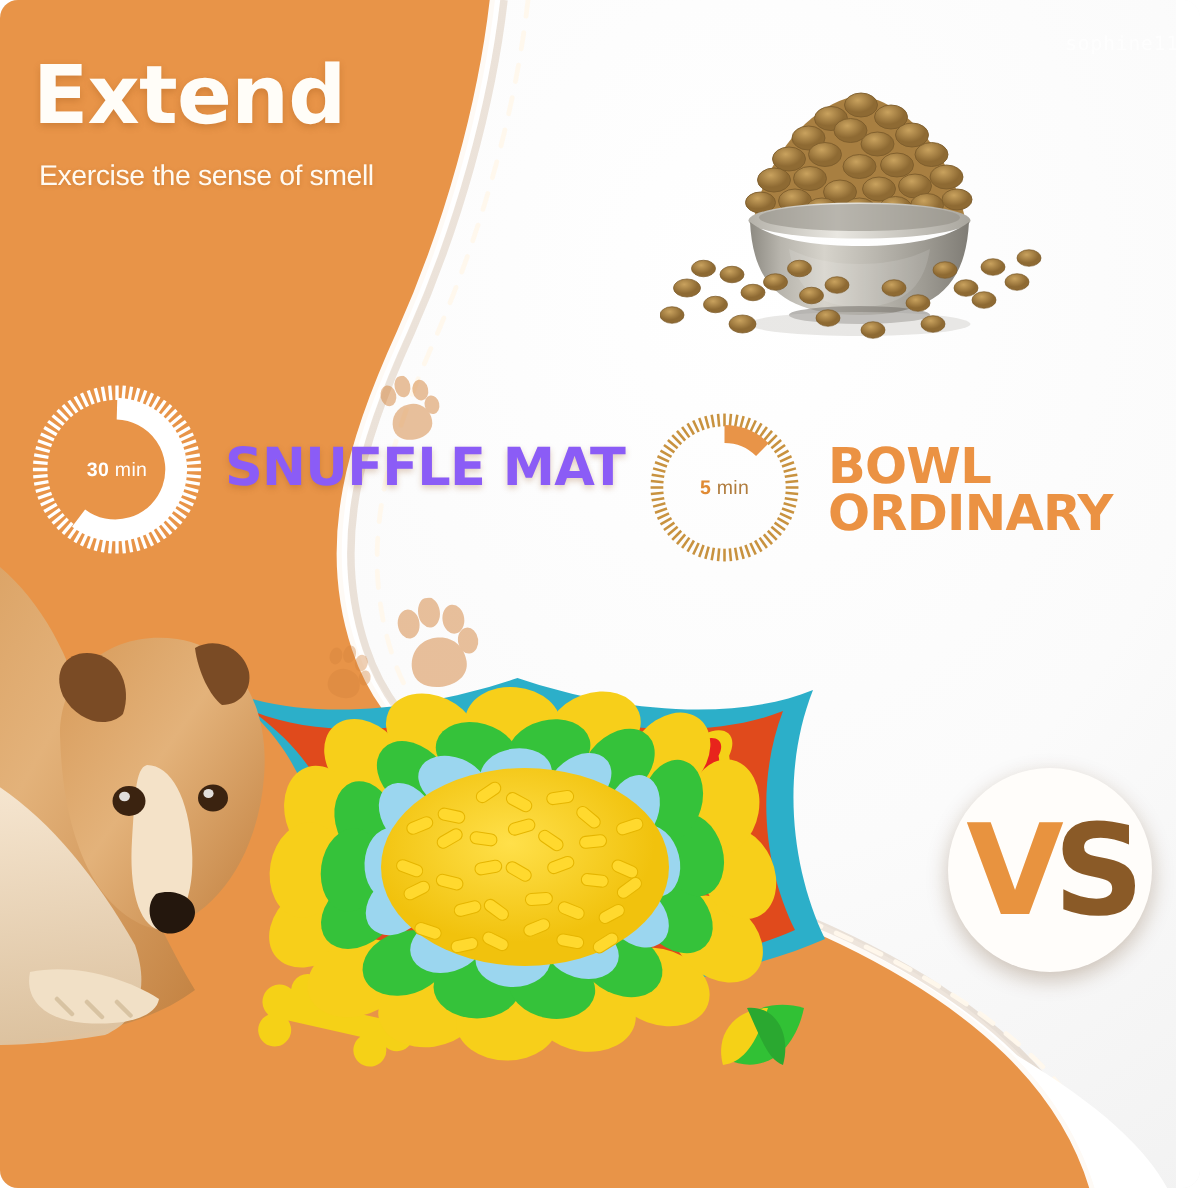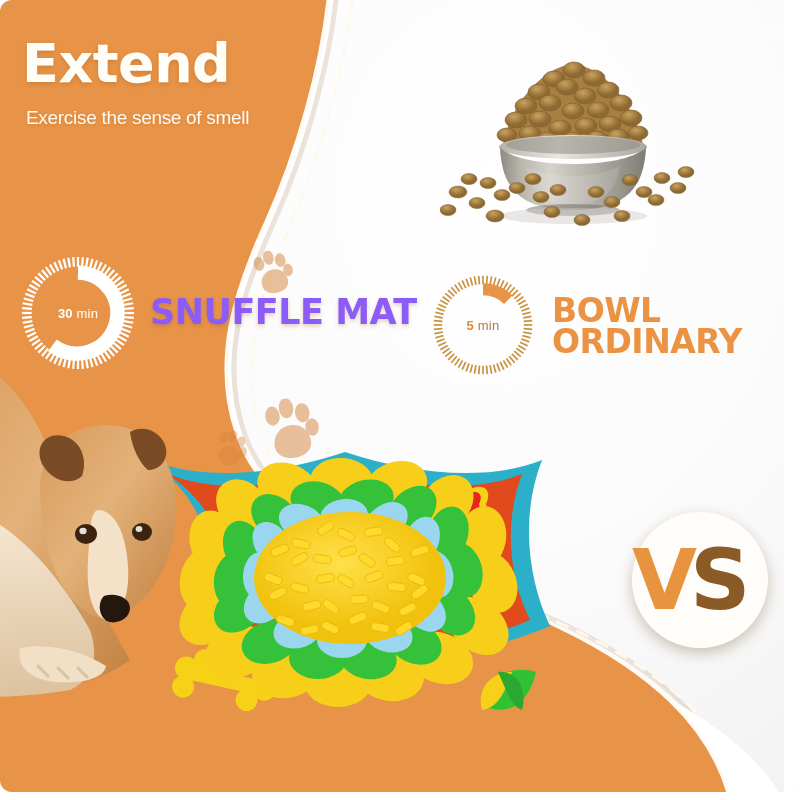--- a/index.html
+++ b/index.html
@@ -83,21 +83,21 @@
   #title-bowl{
     color:#eb9243;font-size:33px;margin-left:18px;
   }
 
   
   #vs-badge{
     position:absolute;left:632px;top:512px;
     width:136px;height:136px;border-radius:50%;
     background:#fffdfa;
     box-shadow:0 5px 14px rgba(90,50,10,.28);
-    display:flex;align-items:center;justify-content:flex-start;
+    display:flex;align-items:center;justify-content:center;
   }
   #vs-badge .vs{
     font-family:"DejaVu Sans",sans-serif;
     font-weight:bold;font-size:84px;line-height:1;
     letter-spacing:-7px;
   }
   #vs-badge .v{color:#e8933f;}
   #vs-badge .s{color:#8a5a27;}
 
   

